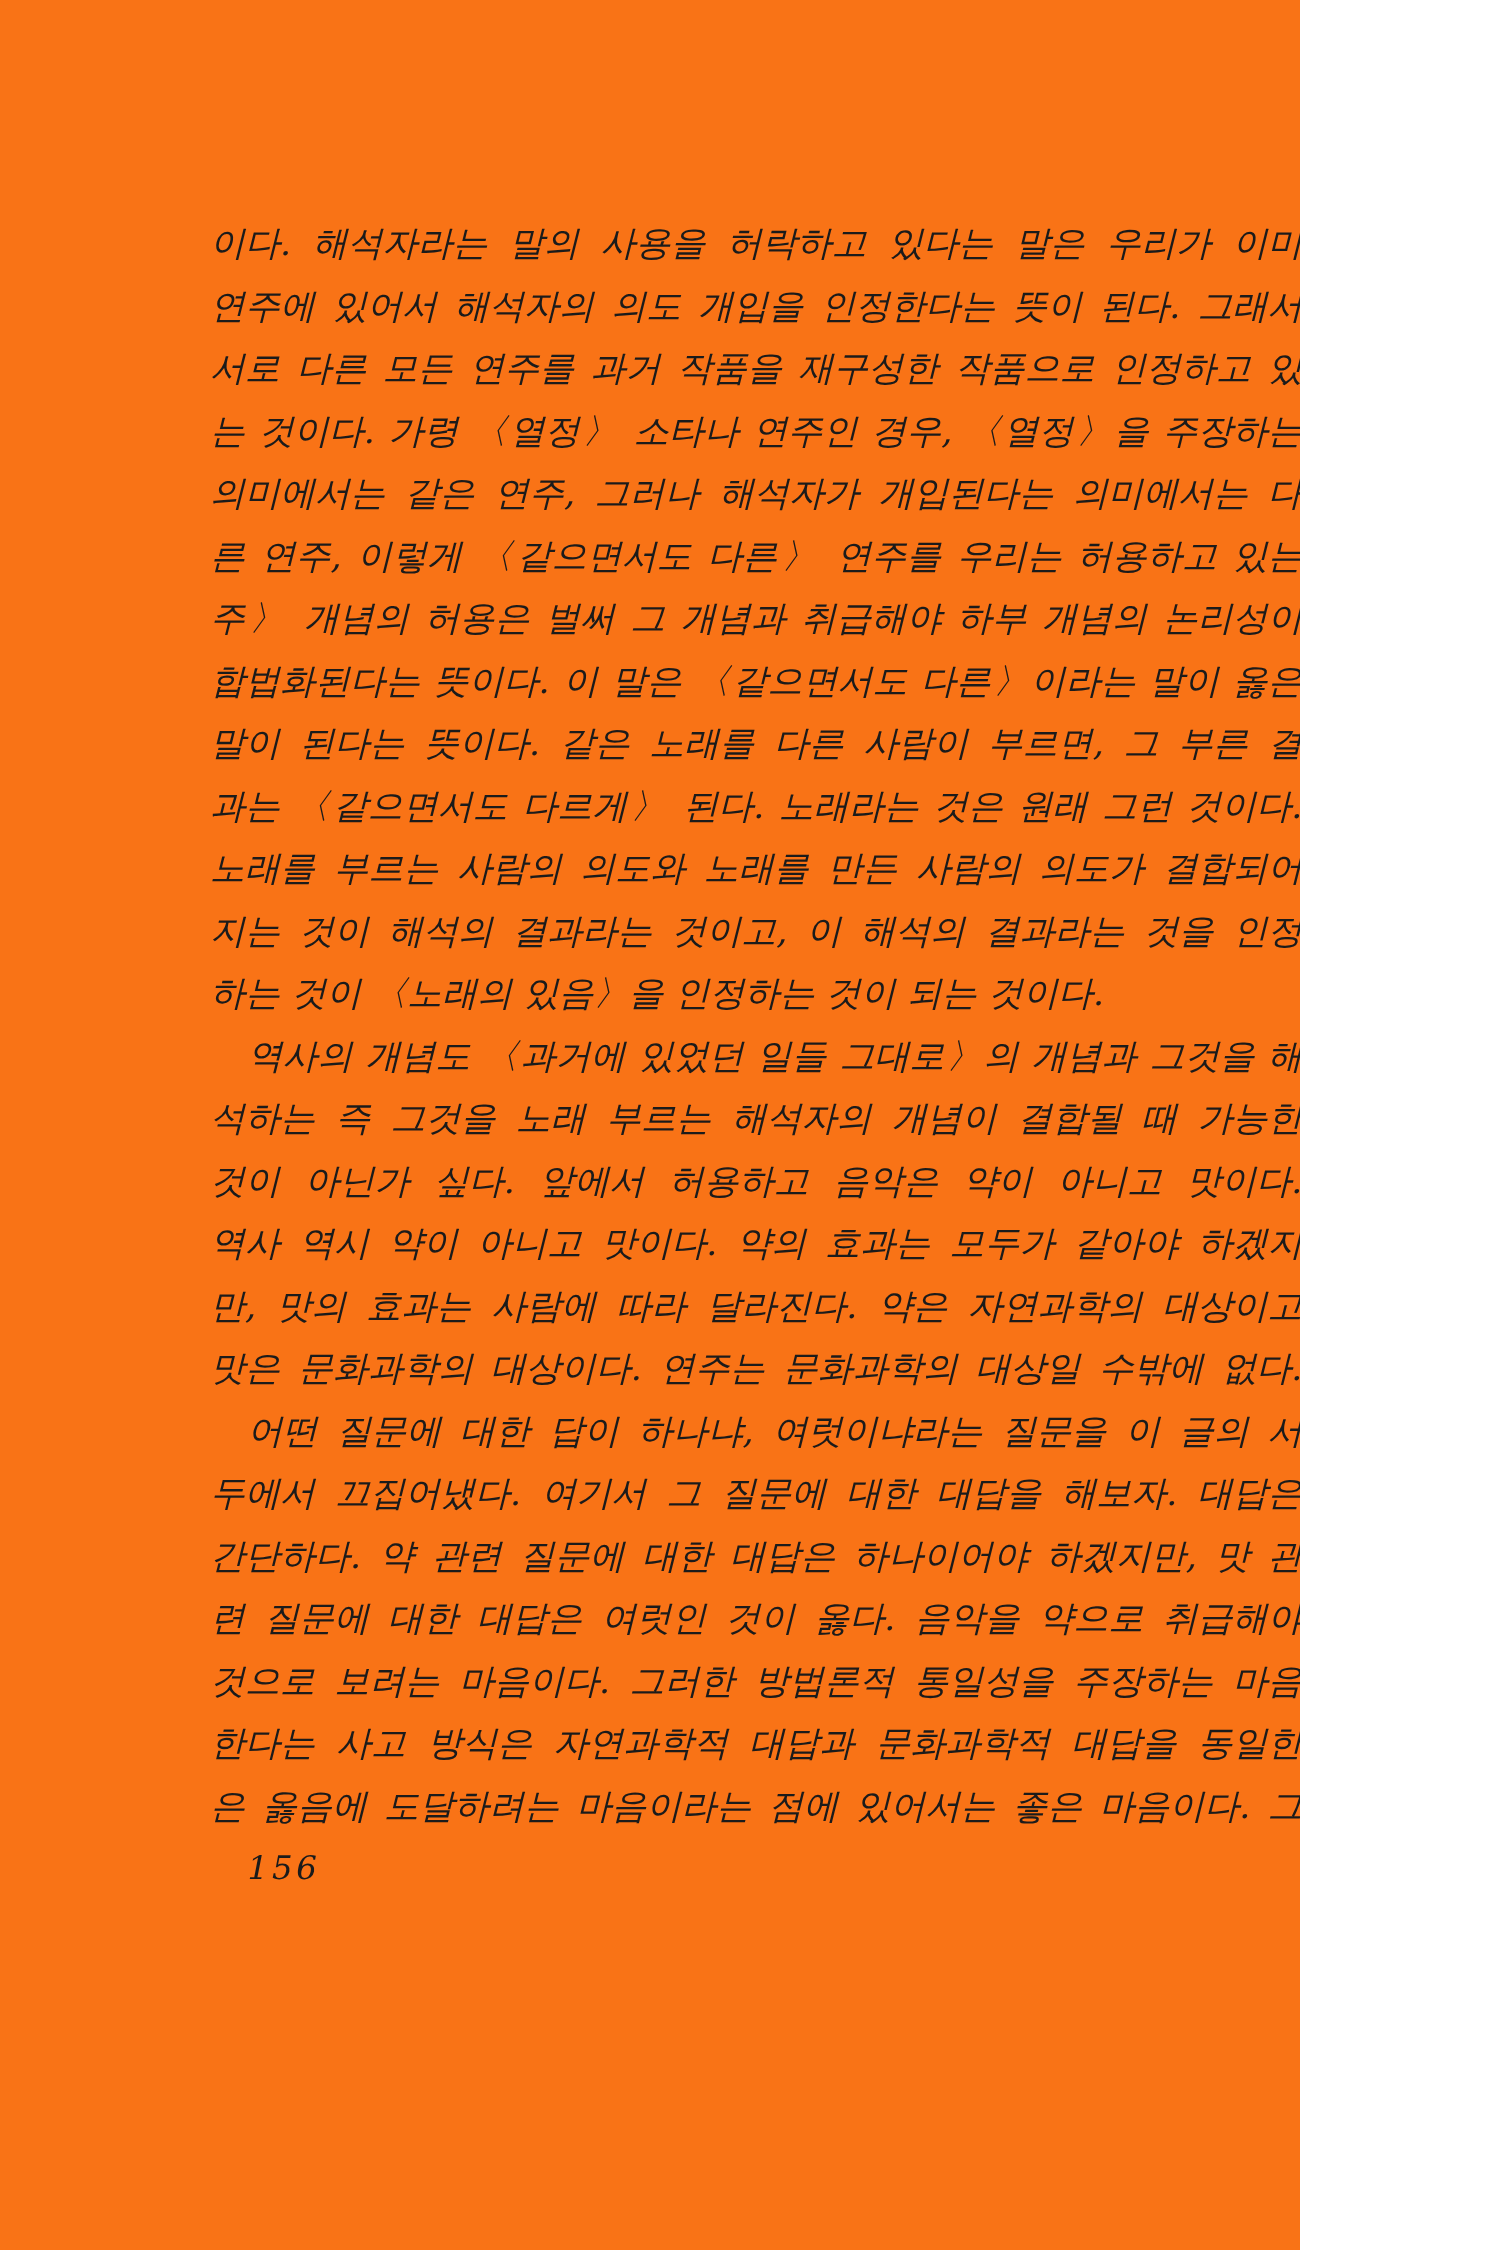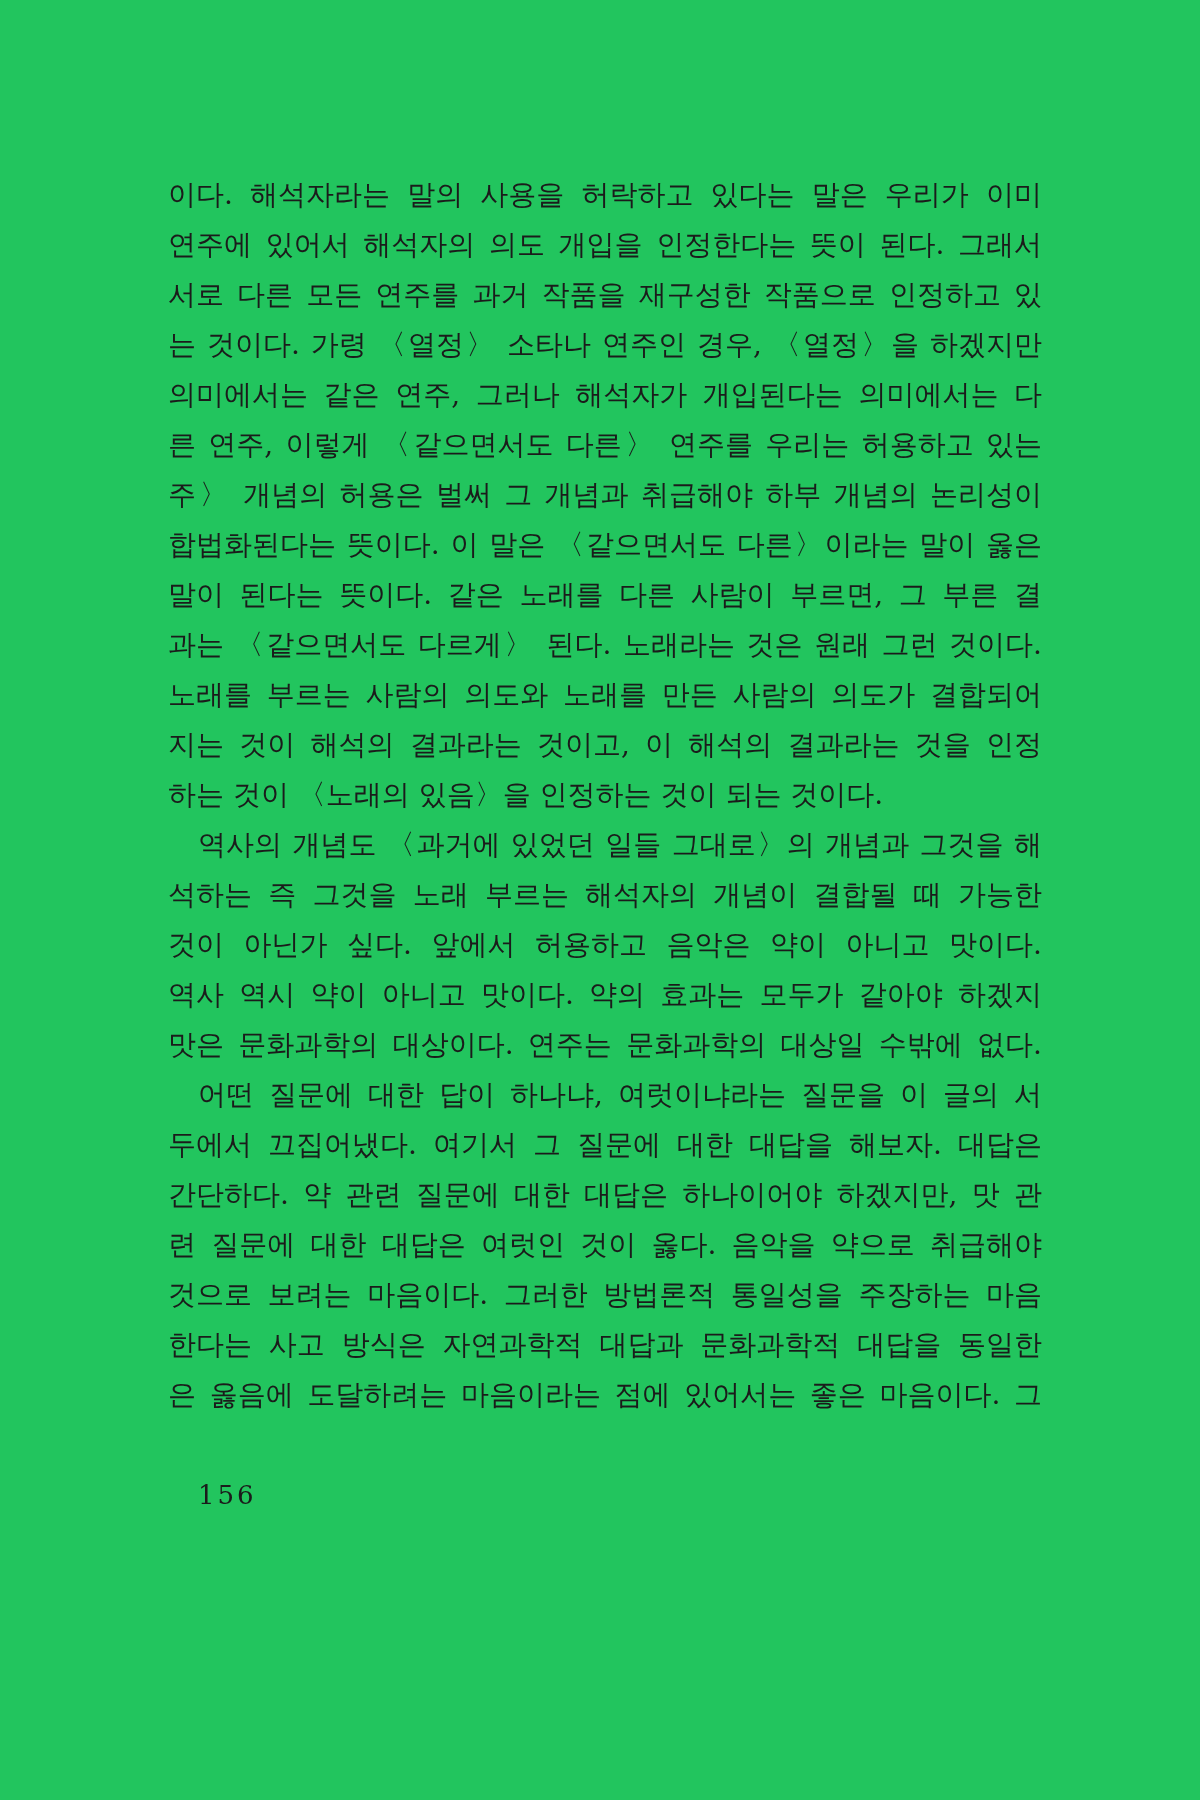--- a/index.html
+++ b/index.html
@@ -2,25 +2,26 @@
 <html><head>
 <meta charset="utf-8">
 <style>
   html, body {
     margin: 0;
     padding: 0;
     background: #ffffff;
   }
   .page {
     position: relative;
-    width: 1200px;
+    width: 1040px;
     height: 1800px;
-    background: #22c55e;
+    background: #f97316;
     overflow: hidden;
     font-family: "DejaVu Serif", "Liberation Serif", serif;
+    font-style: italic;
   }
   .text-block {
     position: absolute;
     left: 168px;
     top: 170px;
     width: 874px;
     font-size: 28px;
     line-height: 50px;
     color: #1b1b1b;
   }
@@ -49,34 +50,35 @@
   }
 </style>
 </head>
 <body>
 
 <div class="page">
   <main class="text-block" id="text-block">
       <div class="line">이다. 해석자라는 말의 사용을 허락하고 있다는 말은 우리가 이미</div>
       <div class="line">연주에 있어서 해석자의 의도 개입을 인정한다는 뜻이 된다. 그래서</div>
       <div class="line">서로 다른 모든 연주를 과거 작품을 재구성한 작품으로 인정하고 있</div>
-      <div class="line">는 것이다. 가령 〈열정〉 소타나 연주인 경우, 〈열정〉을 하겠지만</div>
+      <div class="line">는 것이다. 가령 〈열정〉 소타나 연주인 경우, 〈열정〉을 주장하는</div>
       <div class="line">의미에서는 같은 연주, 그러나 해석자가 개입된다는 의미에서는 다</div>
       <div class="line">른 연주, 이렇게 〈같으면서도 다른〉 연주를 우리는 허용하고 있는</div>
       <div class="line">주〉 개념의 허용은 벌써 그 개념과 취급해야 하부 개념의 논리성이</div>
       <div class="line">합법화된다는 뜻이다. 이 말은 〈같으면서도 다른〉이라는 말이 옳은</div>
       <div class="line">말이 된다는 뜻이다. 같은 노래를 다른 사람이 부르면, 그 부른 결</div>
       <div class="line">과는 〈같으면서도 다르게〉 된다. 노래라는 것은 원래 그런 것이다.</div>
       <div class="line">노래를 부르는 사람의 의도와 노래를 만든 사람의 의도가 결합되어</div>
       <div class="line">지는 것이 해석의 결과라는 것이고, 이 해석의 결과라는 것을 인정</div>
       <div class="line end-para">하는 것이 〈노래의 있음〉을 인정하는 것이 되는 것이다.</div>
       <div class="line indent">역사의 개념도 〈과거에 있었던 일들 그대로〉의 개념과 그것을 해</div>
       <div class="line">석하는 즉 그것을 노래 부르는 해석자의 개념이 결합될 때 가능한</div>
       <div class="line">것이 아닌가 싶다. 앞에서 허용하고 음악은 약이 아니고 맛이다.</div>
       <div class="line">역사 역시 약이 아니고 맛이다. 약의 효과는 모두가 같아야 하겠지</div>
+      <div class="line">만, 맛의 효과는 사람에 따라 달라진다. 약은 자연과학의 대상이고</div>
       <div class="line">맛은 문화과학의 대상이다. 연주는 문화과학의 대상일 수밖에 없다.</div>
       <div class="line indent">어떤 질문에 대한 답이 하나냐, 여럿이냐라는 질문을 이 글의 서</div>
       <div class="line">두에서 끄집어냈다. 여기서 그 질문에 대한 대답을 해보자. 대답은</div>
       <div class="line">간단하다. 약 관련 질문에 대한 대답은 하나이어야 하겠지만, 맛 관</div>
       <div class="line">련 질문에 대한 대답은 여럿인 것이 옳다. 음악을 약으로 취급해야</div>
       <div class="line">것으로 보려는 마음이다. 그러한 방법론적 통일성을 주장하는 마음</div>
       <div class="line">한다는 사고 방식은 자연과학적 대답과 문화과학적 대답을 동일한</div>
       <div class="line">은 옳음에 도달하려는 마음이라는 점에 있어서는 좋은 마음이다. 그</div>
     </main>
   <div class="page-number">156</div>

